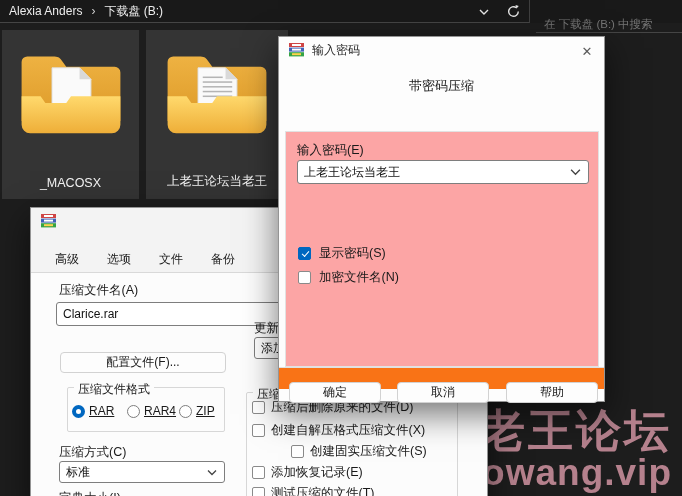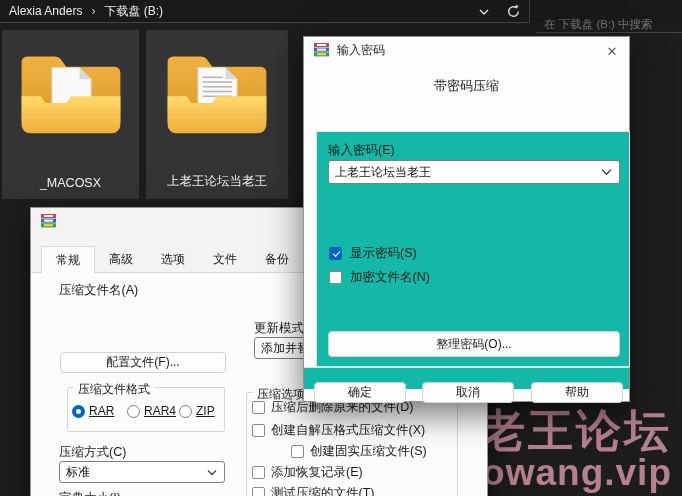--- a/index.html
+++ b/index.html
@@ -57,27 +57,27 @@
   .arc-dlg{left:30px;top:207px;width:458px;height:305px;background:#f3f3f3;z-index:10;}
   .arc-tabs{position:absolute;left:10px;top:38px;display:flex;z-index:3;}
   .tab{height:27px;line-height:26px;padding:0 14px;font-size:12px;color:#1a1a1a;}
   .tab.active{background:#fcfcfc;border:1px solid #d9d9d9;border-bottom:none;}
   .arc-page{position:absolute;left:0;top:64px;right:0;bottom:0;background:#fcfcfc;border-top:1px solid #d9d9d9;}
   .lab{position:absolute;font-size:12.5px;color:#1a1a1a;white-space:nowrap;}
   .radio-row{position:absolute;display:flex;align-items:center;gap:4px;font-size:12px;color:#1a1a1a;text-decoration:underline;}
   .optrow{position:absolute;display:flex;align-items:center;gap:6px;font-size:12.5px;color:#1a1a1a;white-space:nowrap;}
 
   
-  .pw-dlg{left:303px;top:36px;width:327px;height:366px;background:#fdfdfd;z-index:20;}
+  .pw-dlg{left:278px;top:36px;width:327px;height:366px;background:#fdfdfd;z-index:20;}
   .pw-close{position:absolute;right:9px;top:6px;width:16px;height:16px;display:flex;align-items:center;
             justify-content:center;color:#5c5c5c;font-size:13px;}
   .pw-header{position:absolute;left:0;top:40px;width:100%;text-align:center;font-size:13px;color:#1a1a1a;}
-  .pw-panel{position:absolute;left:6px;top:94px;width:314px;height:236px;background:#14b8a6;
-            border:1px solid #e2e2e2;margin-left:6px;}
-  .pw-bottom{position:absolute;left:0;top:330px;width:100%;height:22px;background:#14b8a6;border-top:1px solid #e0e0e0;}
+  .pw-panel{position:absolute;left:6px;top:94px;width:314px;height:236px;background:#fca5a5;
+            border:1px solid #e2e2e2;}
+  .pw-bottom{position:absolute;left:0;top:330px;width:100%;height:22px;background:#f97316;border-top:1px solid #e0e0e0;}
   .pwcbrow{position:absolute;left:12px;display:flex;align-items:center;gap:8px;font-size:12.5px;color:#1a1a1a;}
 </style>
 </head>
 <body>
 
 <svg width="0" height="0" style="position:absolute">
   <defs>
     <linearGradient id="gfront" x1="0" y1="0" x2="0" y2="1">
       <stop offset="0" stop-color="#ffd96c"></stop>
         <stop offset="1" stop-color="#eeae38"></stop>
@@ -155,29 +155,31 @@
             <rect x="3" y="1" width="9" height="2" fill="#fff"></rect>
           <rect x="0" y="4.6" width="15" height="4" fill="#3f62b8"></rect>
             <rect x="3" y="5.6" width="9" height="2" fill="#fff"></rect>
           <rect x="0" y="9.2" width="15" height="4.2" fill="#35a345"></rect>
             <rect x="3" y="10.2" width="9" height="2" fill="#ffd34d"></rect>
         </svg>
       </span>
     </div>
 
     <div class="arc-tabs">
-      <div class="tab active">常规</div>
       <div class="tab">高级</div>
       <div class="tab">选项</div>
       <div class="tab">文件</div>
       <div class="tab">备份</div>
     </div>
 
     <div class="arc-page">
       <div class="lab" style="left:28px;top:9px;">压缩文件名(A)</div>
+      <div class="field" style="position:absolute;left:25px;top:29px;width:407px;height:24px;">
+        <span class="ftext">Clarice.rar</span>
+      </div>
 
       <div class="btn" style="position:absolute;left:29px;top:79px;width:166px;height:21px;">
         <span>配置文件(F)...</span>
       </div>
 
       <div style="position:absolute;left:36px;top:114px;width:158px;height:45px;border:1px solid #d7d7d7;border-radius:2px;">
         <span class="grouplab" style="left:6px;">压缩文件格式</span>
         <div class="radio-row" style="left:4px;top:16px;">
           <span class="rdo on"></span>
           <span>RAR</span>
@@ -271,23 +273,20 @@
 
       <div class="pwcbrow" style="top:113px;">
         <span class="cbx on"></span>
         <span>显示密码(S)</span>
       </div>
       <div class="pwcbrow" style="top:137px;">
         <span class="cbx"></span>
         <span>加密文件名(N)</span>
       </div>
 
-      <div class="btn" style="position:absolute;left:11px;top:199px;width:292px;height:26px;">
-        <span>整理密码(O)...</span>
-      </div>
     </div>
 
     <div class="pw-bottom">
       <div class="btn" style="position:absolute;left:10px;top:14px;width:92px;height:21px;">
           <span>确定</span>
         </div>
       <div class="btn" style="position:absolute;left:118px;top:14px;width:92px;height:21px;">
           <span>取消</span>
         </div>
       <div class="btn" style="position:absolute;left:227px;top:14px;width:92px;height:21px;">

